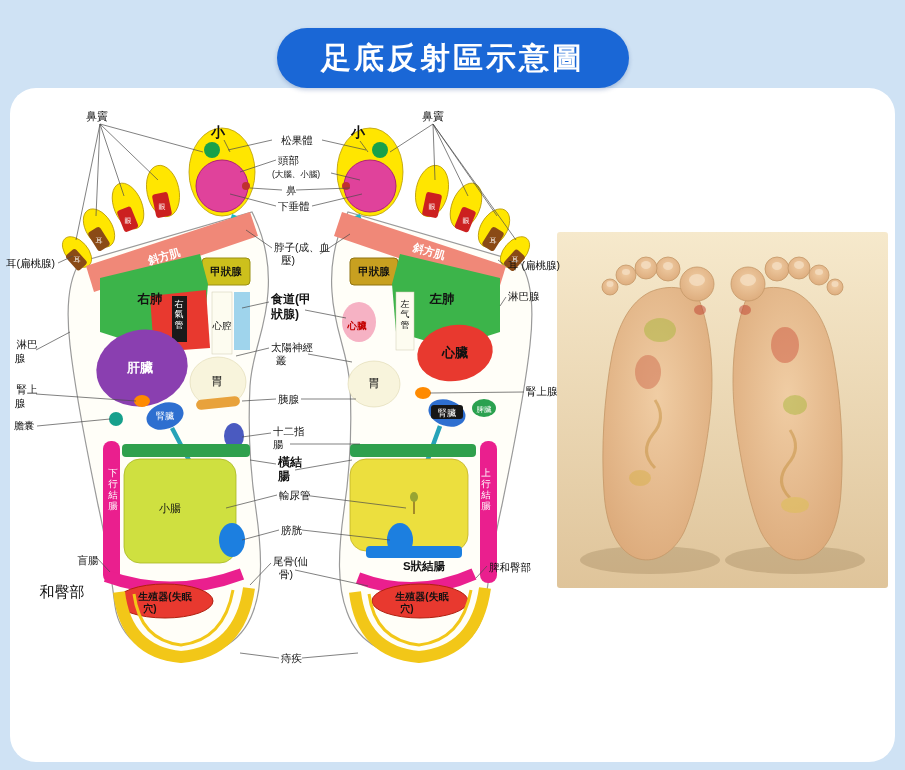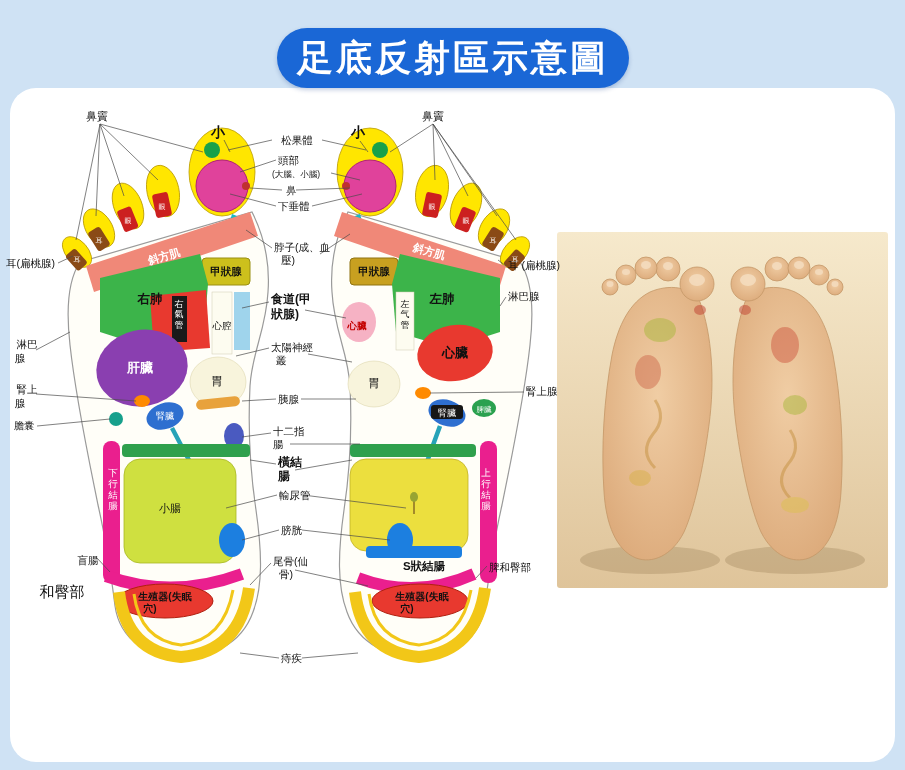--- a/index.html
+++ b/index.html
@@ -2,21 +2,21 @@
 <html><head>
 <meta charset="utf-8">
 <style>
   html,body{margin:0;padding:0;}
   body{width:905px;height:770px;font-family:"Liberation Sans",sans-serif;}
   .page{position:relative;width:905px;height:770px;background:#cfe2f4;overflow:hidden;}
   .card{position:absolute;left:10px;top:88px;width:885px;height:674px;background:#ffffff;border-radius:26px;}
   .banner{position:absolute;left:277px;top:28px;width:352px;height:60px;border-radius:30px;
           background:#1a67d6;display:flex;align-items:center;justify-content:center;
           box-shadow:0 2px 4px rgba(20,60,140,.25);}
-  .banner-text{color:#ffffff;font-size:36px;font-weight:bold;letter-spacing:3px;}
+  .banner-text{color:#ffffff;font-size:30px;font-weight:bold;letter-spacing:3px;}
   svg#diagram{position:absolute;left:0;top:0;}
 </style>
 </head>
 <body>
 
 <div class="page" style="background: rgb(207, 226, 244);">
   <div class="card"></div>
   <div class="banner" style="background: rgb(26, 103, 214);">
     <span class="banner-text">足底反射區示意圖</span>
   </div>

